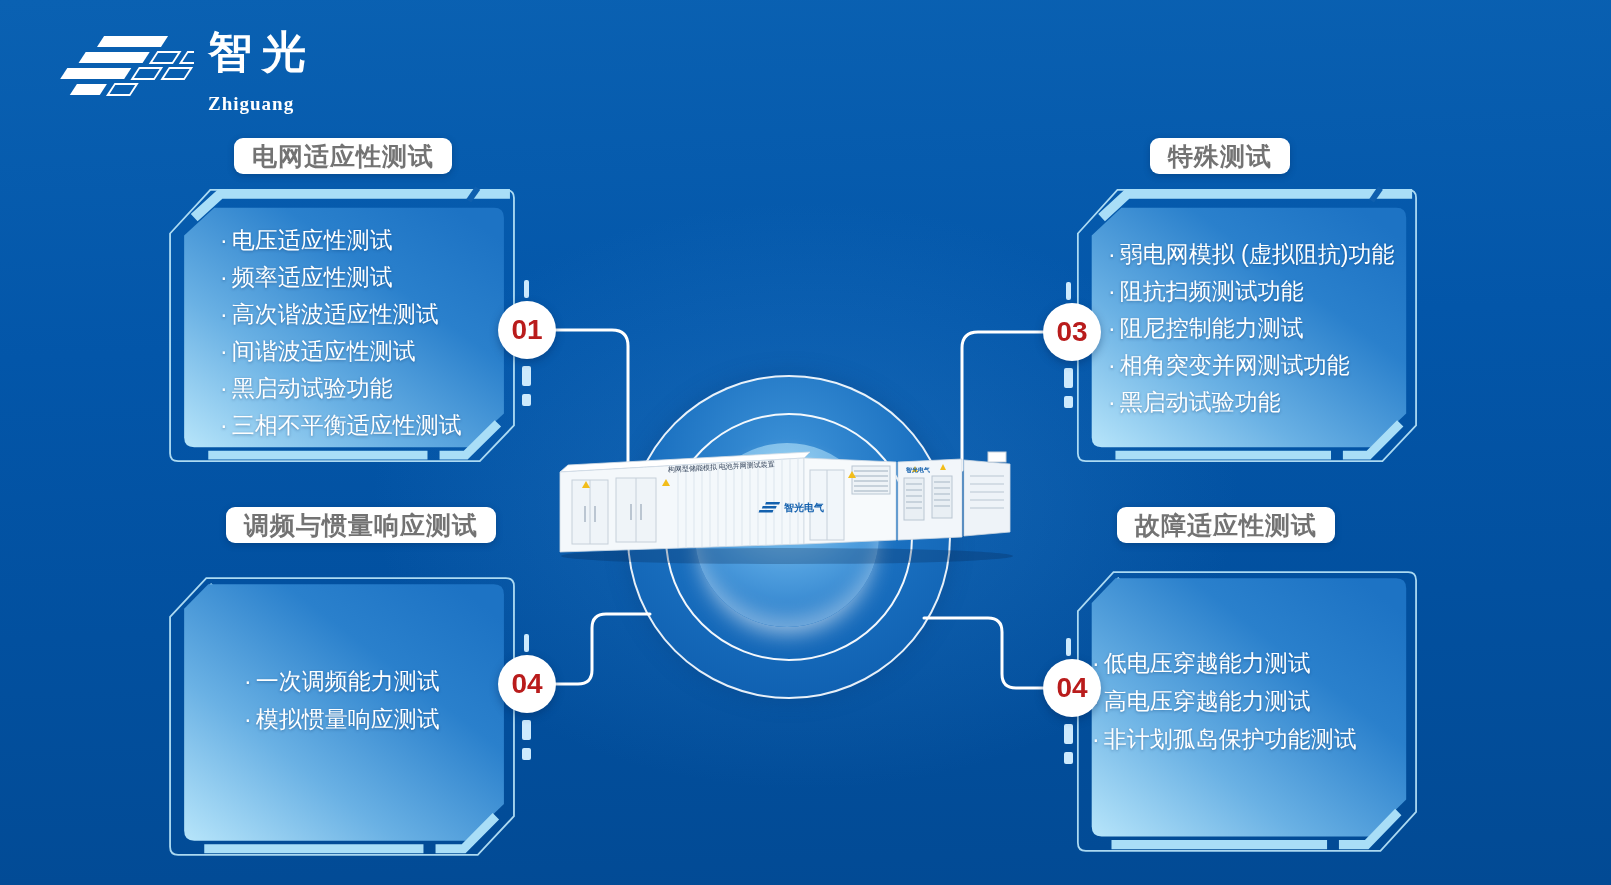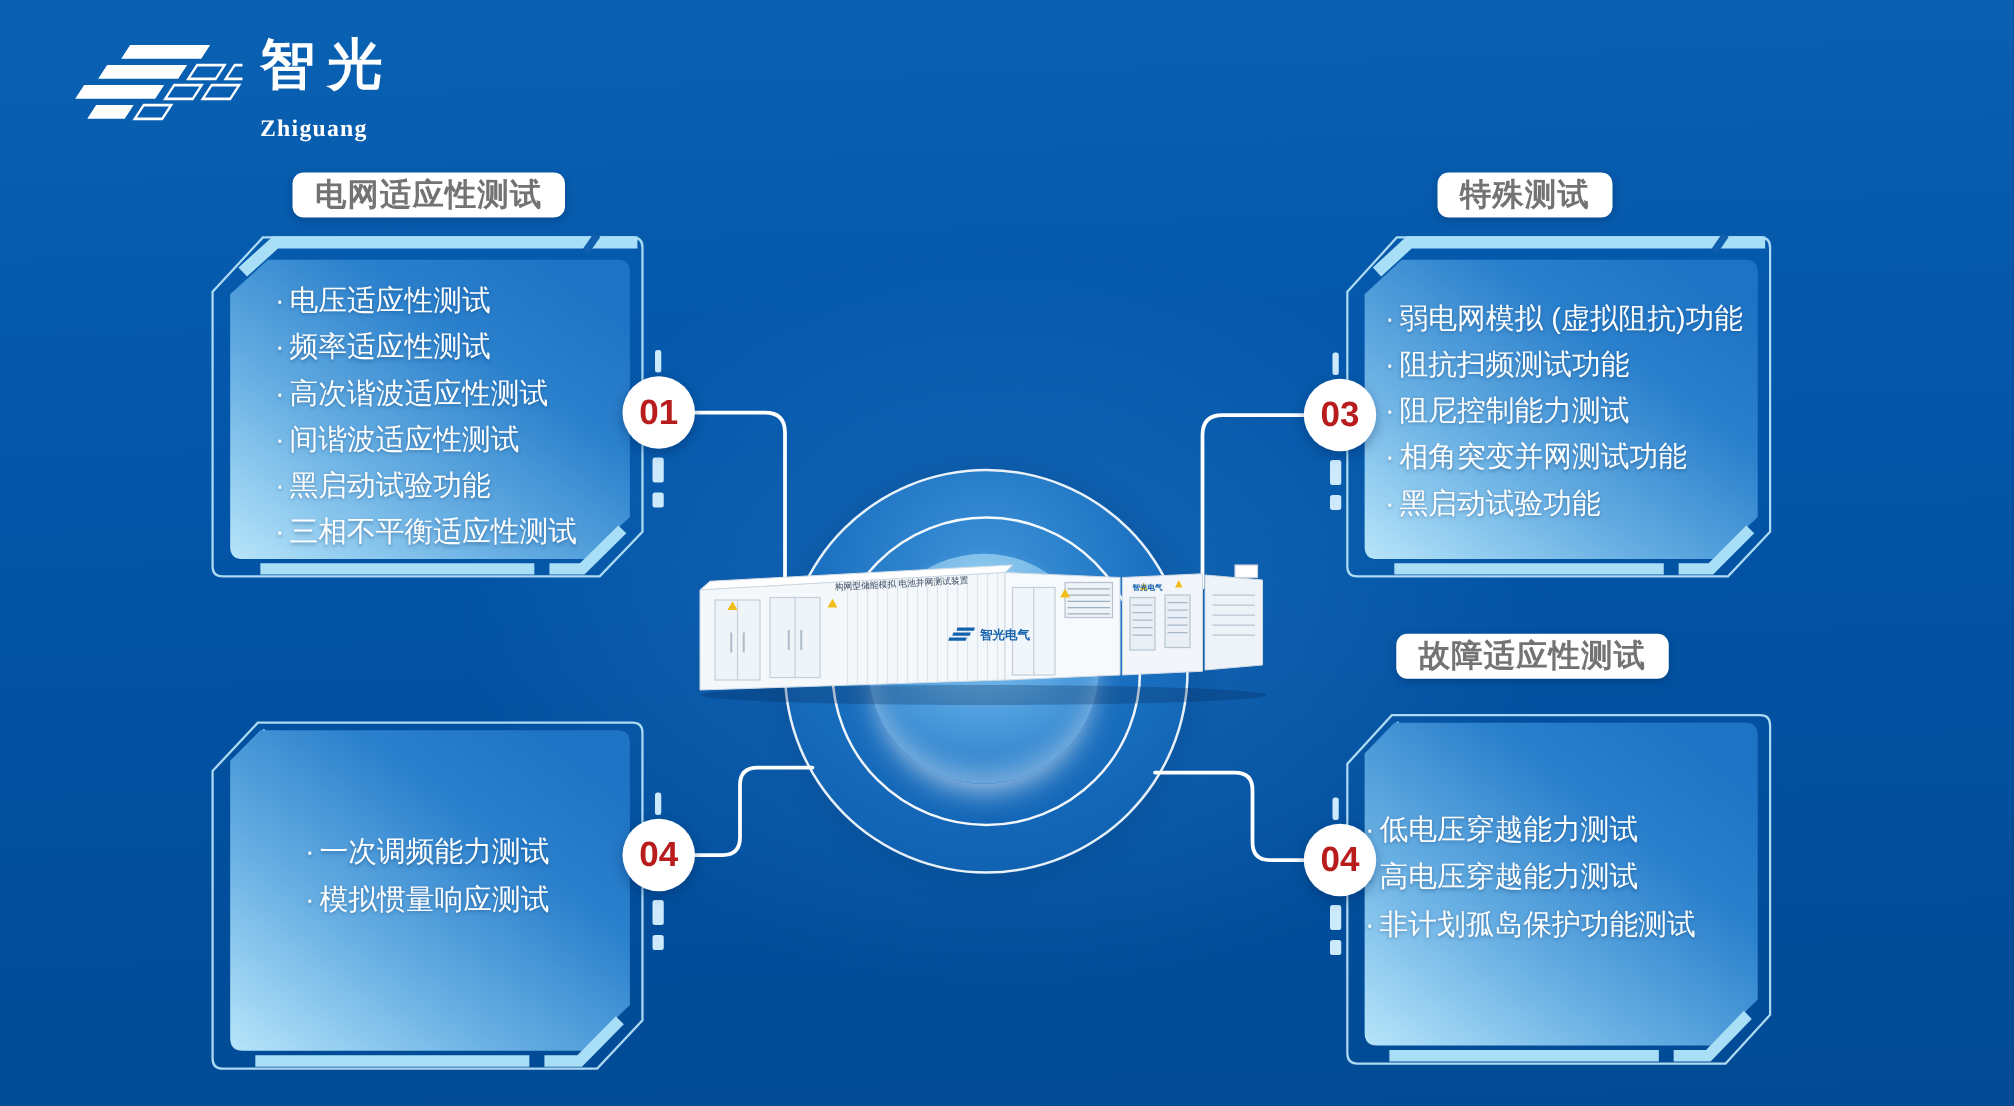--- a/index.html
+++ b/index.html
@@ -241,20 +241,21 @@
       <path d="M 46,272 H 264 M 276,272 H 304 L 336,240" fill="none" stroke="#a9def7" stroke-width="9"></path>
     </svg>
     <div class="items">
       <div class="item"><span class="bullet">·</span><span>低电压穿越能力测试</span></div>
       <div class="item"><span class="bullet">·</span><span>高电压穿越能力测试</span></div>
       <div class="item"><span class="bullet">·</span><span>非计划孤岛保护功能测试</span></div>
     </div>
   </div>
 
   <div class="pill" style="left:234px;top:138px;">电网适应性测试</div>
+  <div class="pill" style="left:226px;top:507px;">调频与惯量响应测试</div>
   <div class="pill" style="left:1150px;top:138px;">特殊测试</div>
   <div class="pill" style="left:1117px;top:507px;">故障适应性测试</div>
 
   <div class="badge" style="left:498px;top:301px;">01</div>
   <div class="badge" style="left:498px;top:655px;">04</div>
   <div class="badge" style="left:1043px;top:303px;">03</div>
   <div class="badge" style="left:1043px;top:659px;">04</div>
 
 </div>
 

